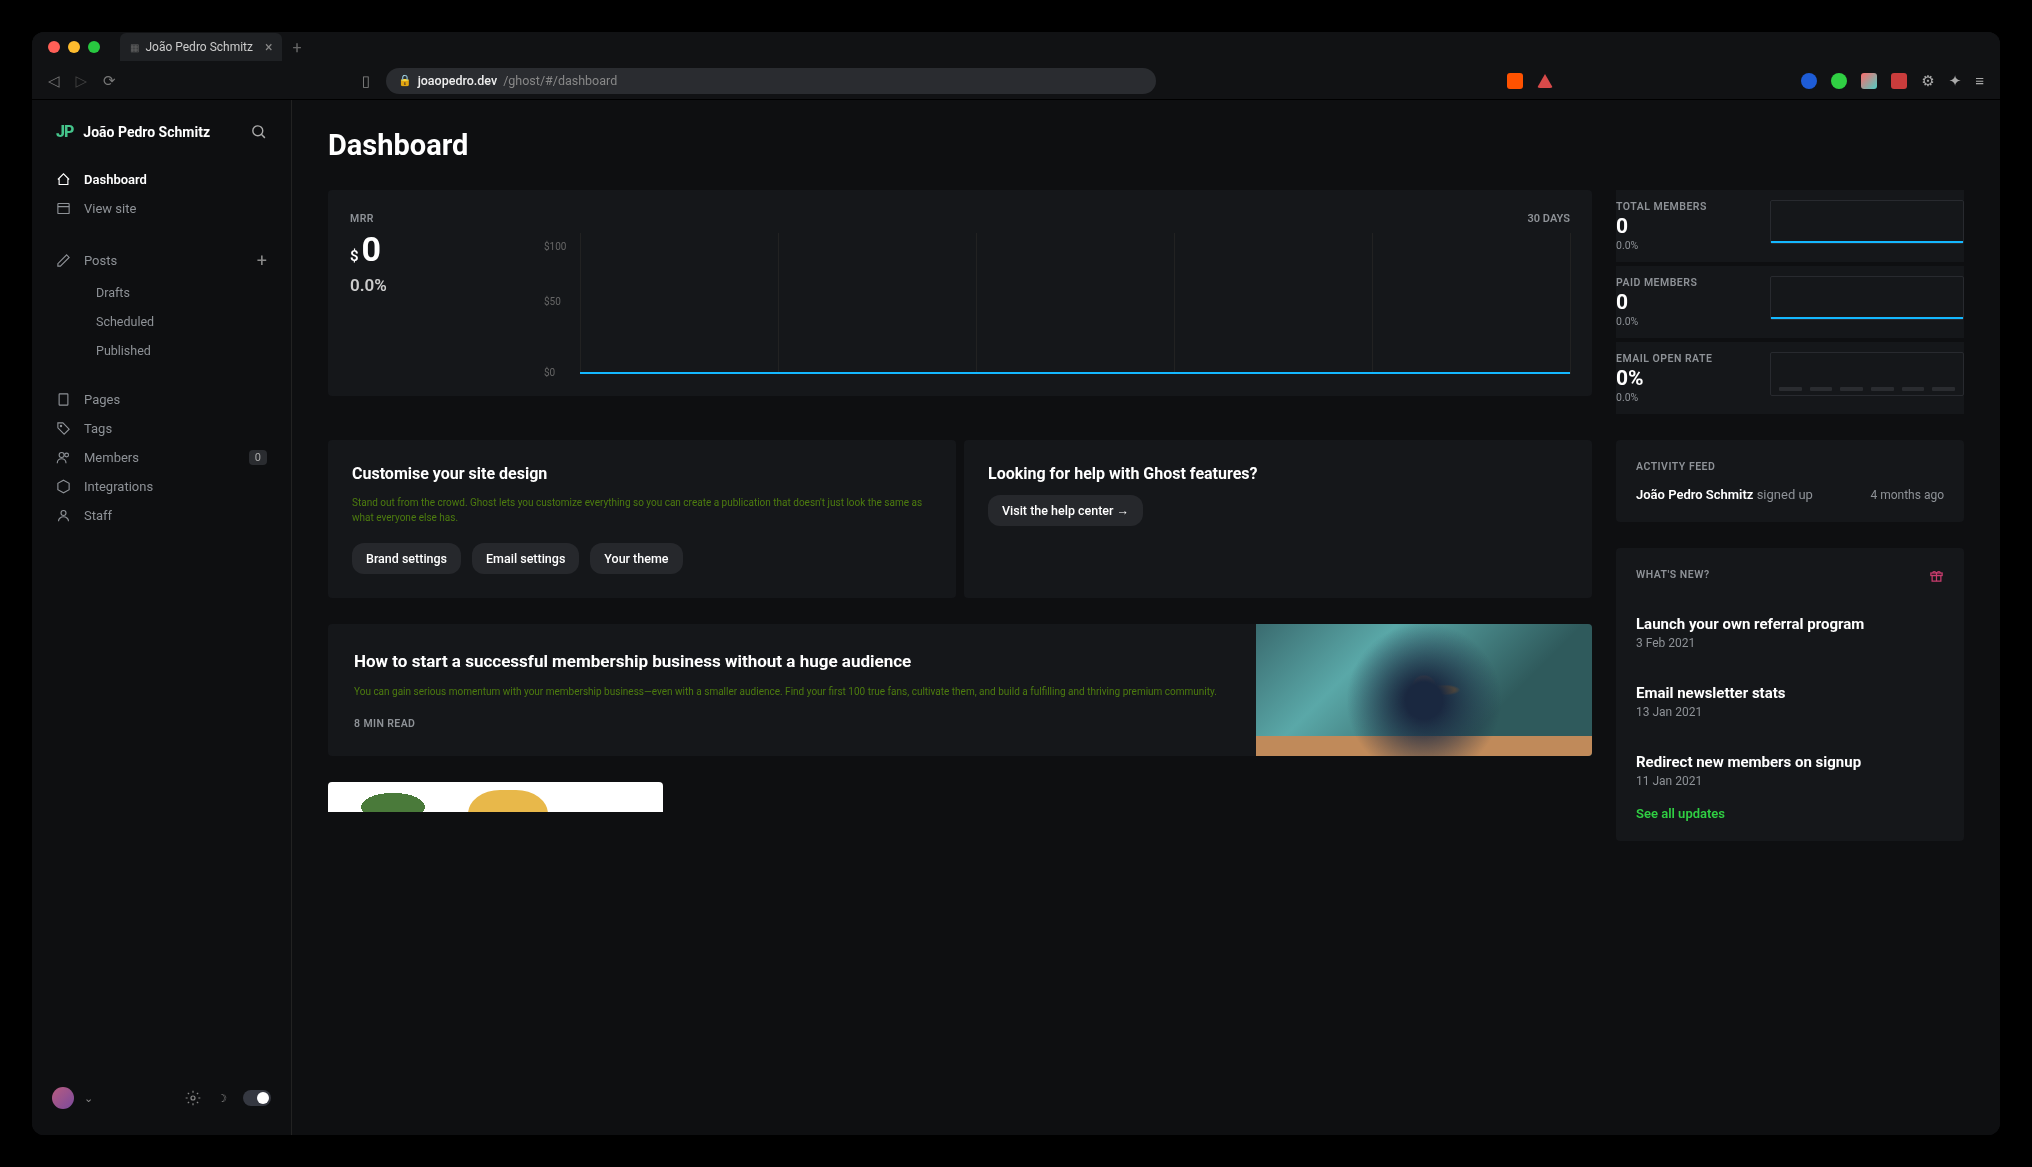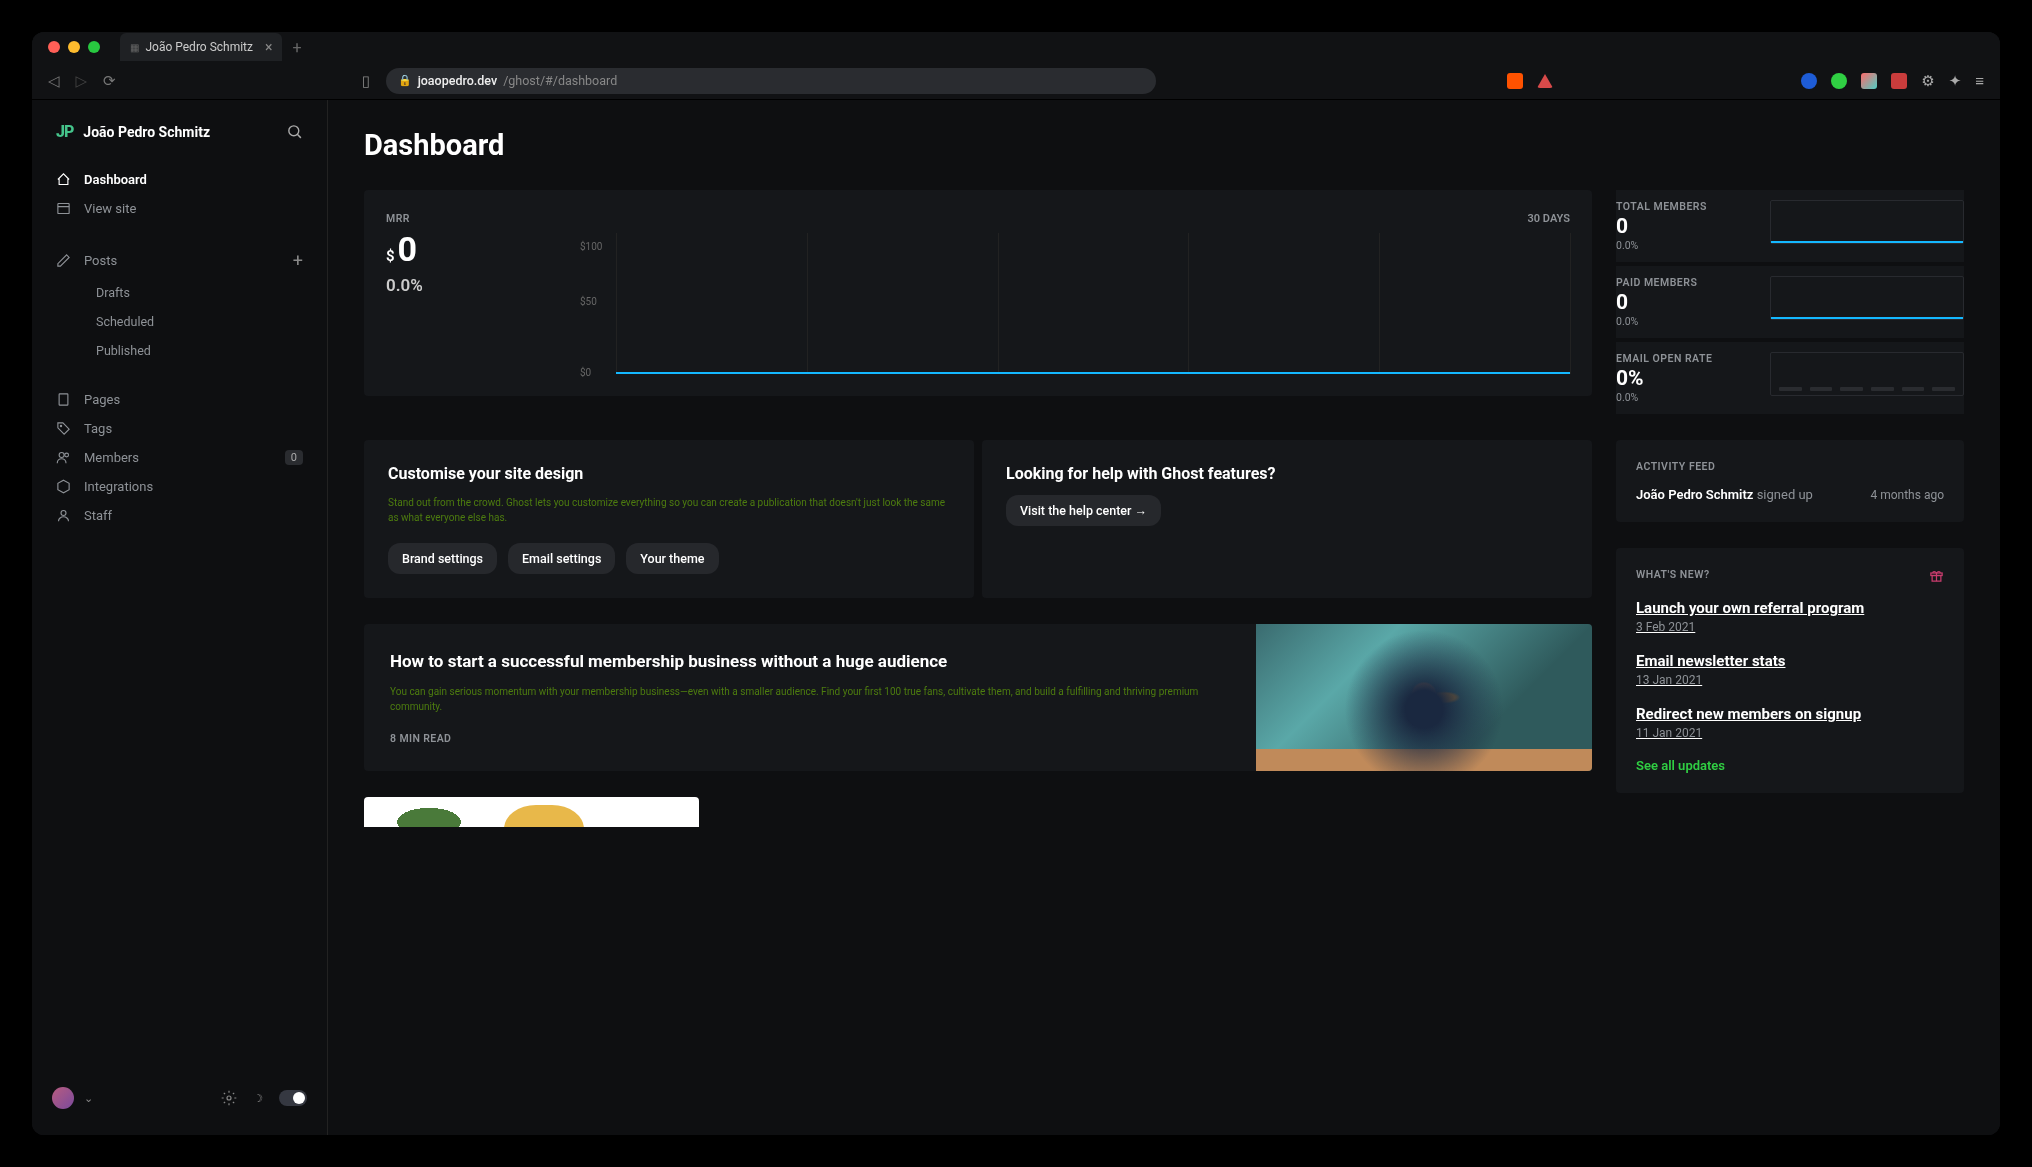--- a/index.html
+++ b/index.html
@@ -77,21 +77,21 @@
     .url-path { color: #888; }
     .ext-area { display: flex; align-items: center; gap: 14px; margin-left: auto; }
     .ext-icon { width: 16px; height: 16px; border-radius: 3px; }
     .content {
       flex: 1;
       display: flex;
       background: #0e0f11;
       overflow: hidden;
     }
     .sidebar {
-      width: 296px;
+      width: 260px;
       border-right: 1px solid #222;
       display: flex;
       flex-direction: column;
       padding: 22px 0;
     }
     .brand {
       display: flex;
       align-items: center;
       padding: 0 24px 24px;
       gap: 10px;
@@ -297,21 +297,21 @@
     .right-col {
       width: 348px;
       display: flex;
       flex-direction: column;
       gap: 26px;
     }
     .feed-user { font-weight: 600; font-size: 13px; }
     .feed-action { color: #8e9297; font-size: 13px; font-weight: 400; }
     .feed-time { margin-left: auto; color: #8e9297; font-size: 12px; }
     .feed-row { display: flex; align-items: center; margin-top: 14px; }
-    .news-item { margin-top: 18px; text-decoration: underline; }
+    .news-item { margin-top: 34px; }
     .news-title { font-size: 15px; font-weight: 700; }
     .news-date { font-size: 12px; color: #8e9297; margin-top: 3px; }
     .see-all { margin-top: 18px; font-size: 13px; font-weight: 600; color: #30cf43; cursor: pointer; }
     .gift { position: absolute; right: 20px; top: 20px; color: #c93c6e; font-size: 15px; }
     .article-card {
       margin-top: 26px;
       display: flex;
       background: #15171a;
       border-radius: 4px;
       overflow: hidden;

